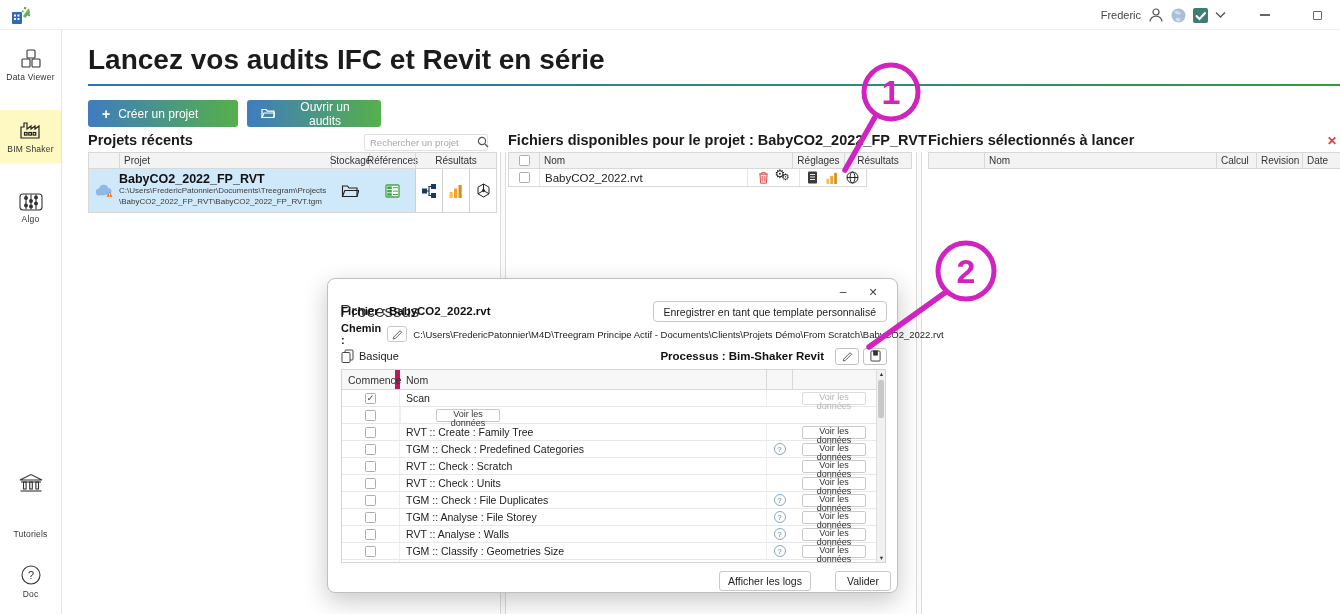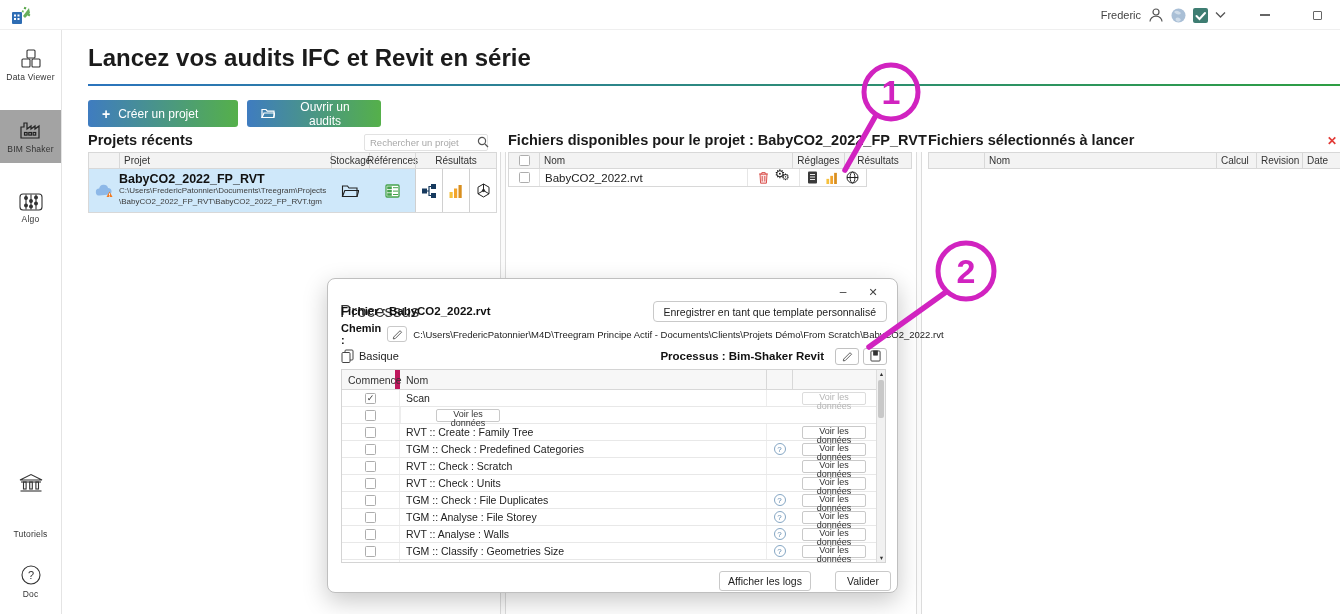--- a/index.html
+++ b/index.html
@@ -15,26 +15,26 @@
 .tb-icon { display:flex; align-items:center; justify-content:center; }
 .win-sep { width:12px; }
 .min-glyph { width:10px; height:1.5px; background:#666; }
 .restore-glyph { width:9px; height:9px; border:1.2px solid #666; border-radius:1px; }
 .winbtn { width:26px; height:30px; display:flex; align-items:center; justify-content:center; }
 
 
 .sidebar { position:absolute; left:0; top:30px; width:62px; height:584px; background:#fff; border-right:1px solid #e4e4e4; z-index:4; }
 .side-item { position:absolute; left:0; width:61px; display:flex; flex-direction:column; align-items:center; gap:3px; padding:9px 0; cursor:pointer; }
 .side-item .lbl { font-size:8.5px; color:#333; letter-spacing:.2px; }
-.side-item.selected { background:#a3a3a3; }
+.side-item.selected { background:#fef9c3; }
 .si-dv { top:10px; } .si-bs { top:80px; } .si-al { top:154px; }
 .si-tu { bottom:66px;gap:36px; } .si-doc { bottom:6px; }
 
 
-.page-title { position:absolute; left:88px; top:44px; font-size:24px; font-weight:700; color:#1b1b1b; }
+.page-title { position:absolute; left:88px; top:44px; font-size:28px; font-weight:700; color:#1b1b1b; }
 .title-rule { position:absolute; left:88px; top:84px; width:1252px; height:2px; background:linear-gradient(90deg,#2b74bd,#2e9e43); }
 .grad-btn { position:absolute; top:100px; height:27px; border:none; border-radius:3px; color:#fff; font-size:12px; font-family:inherit; display:flex; align-items:center; gap:8px; padding:0 14px; background:linear-gradient(90deg,#3f7cc0,#55b04a); cursor:pointer; }
 .btn-create { left:88px; width:150px; }
 .btn-open { left:247px; width:134px; }
 .plus-glyph { font-size:14px; font-weight:700; line-height:1; }
 
 
 .panel-title { position:absolute; top:132px; font-size:14.5px; font-weight:700; color:#1a1a1a; }
 .pl-title { left:88px; }
 .pm-title { left:508px; }

